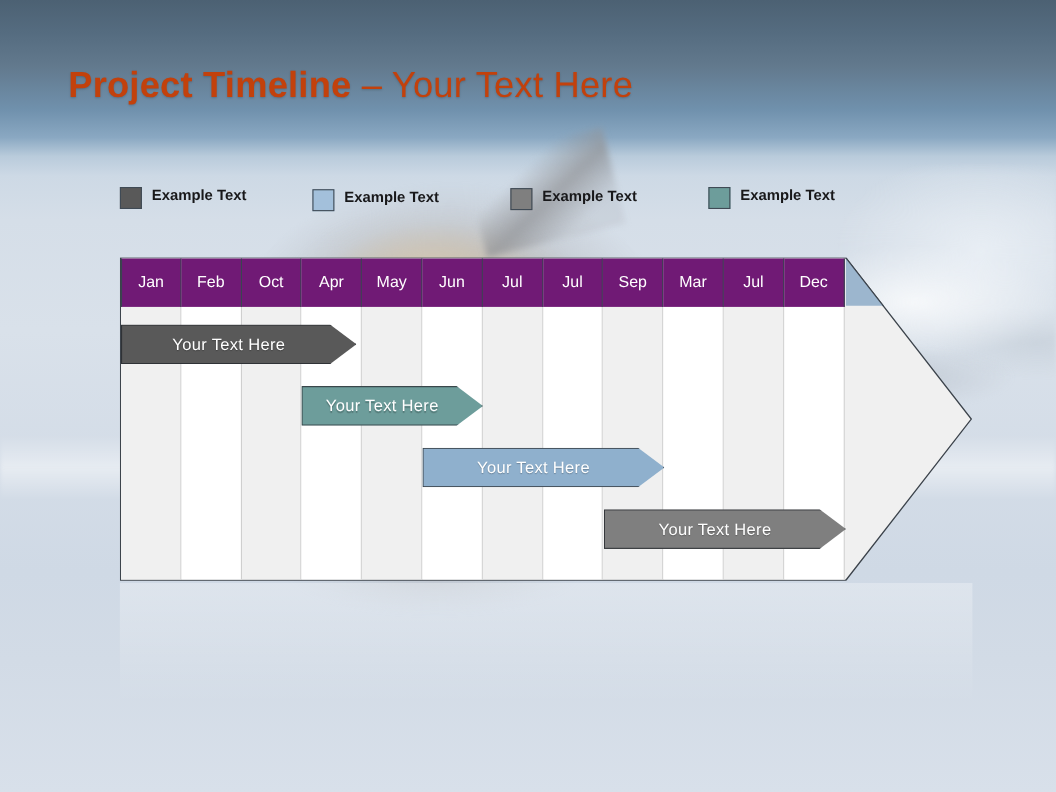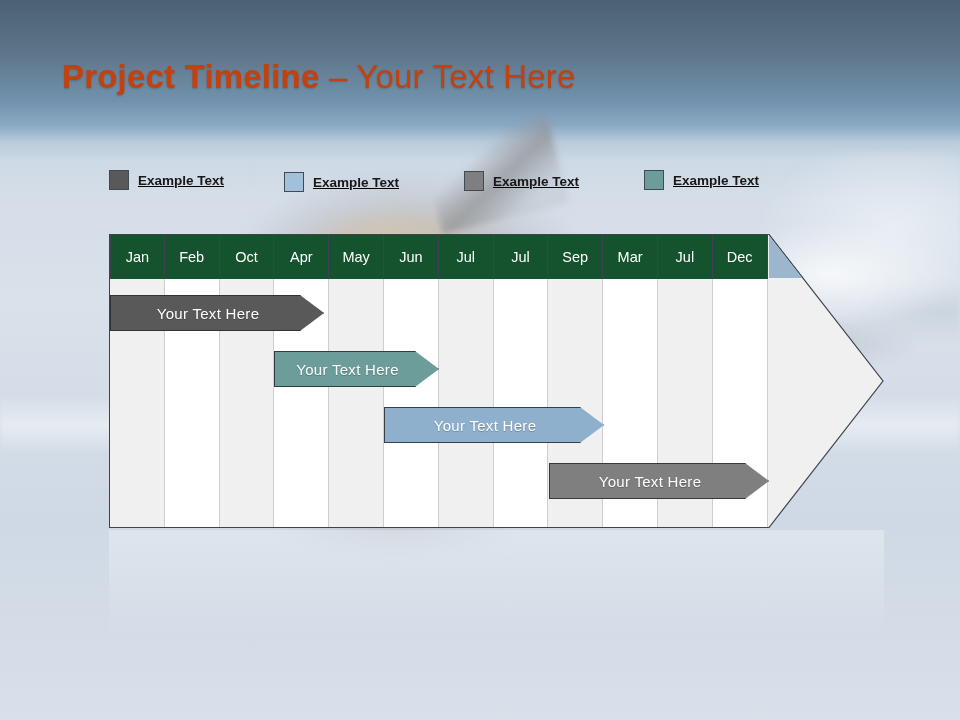--- a/index.html
+++ b/index.html
@@ -112,24 +112,23 @@
     white-space: nowrap;
     text-shadow: 0 1px 2px rgba(0,0,0,0.18);
   }
   .title .t-bold { font-weight: bold; }
   .title .t-light { font-weight: normal; }
 
   
   .legend-item {
     position: absolute;
     display: flex;
-    align-items: center;
+    align-items: flex-start;
     gap: 9px;
     white-space: nowrap;
-    text-decoration: underline;
   }
   .legend-swatch {
     width: 20px; height: 20px;
     border: 1px solid #3f4a55;
     box-sizing: border-box;
     flex: 0 0 auto;
   }
   .legend-label {
     font-size: 13.5px;
     font-weight: bold;
@@ -164,21 +163,21 @@
     position: absolute;
     left: 1px; top: 1px;
     height: 44px;
     width: 658px;
     display: flex;
   }
   .hdr-cell {
     width: 54.8px;
     height: 44px;
     box-sizing: border-box;
-    background: #14532d;
+    background: #701a75;
     border-right: 1px solid #3a4450;
     display: flex;
     align-items: center;
     justify-content: center;
     color: #ffffff;
     font-size: 14.5px;
   }
   .hdr-cell:first-child { border-left: 1px solid #3a4450; }
 
   

